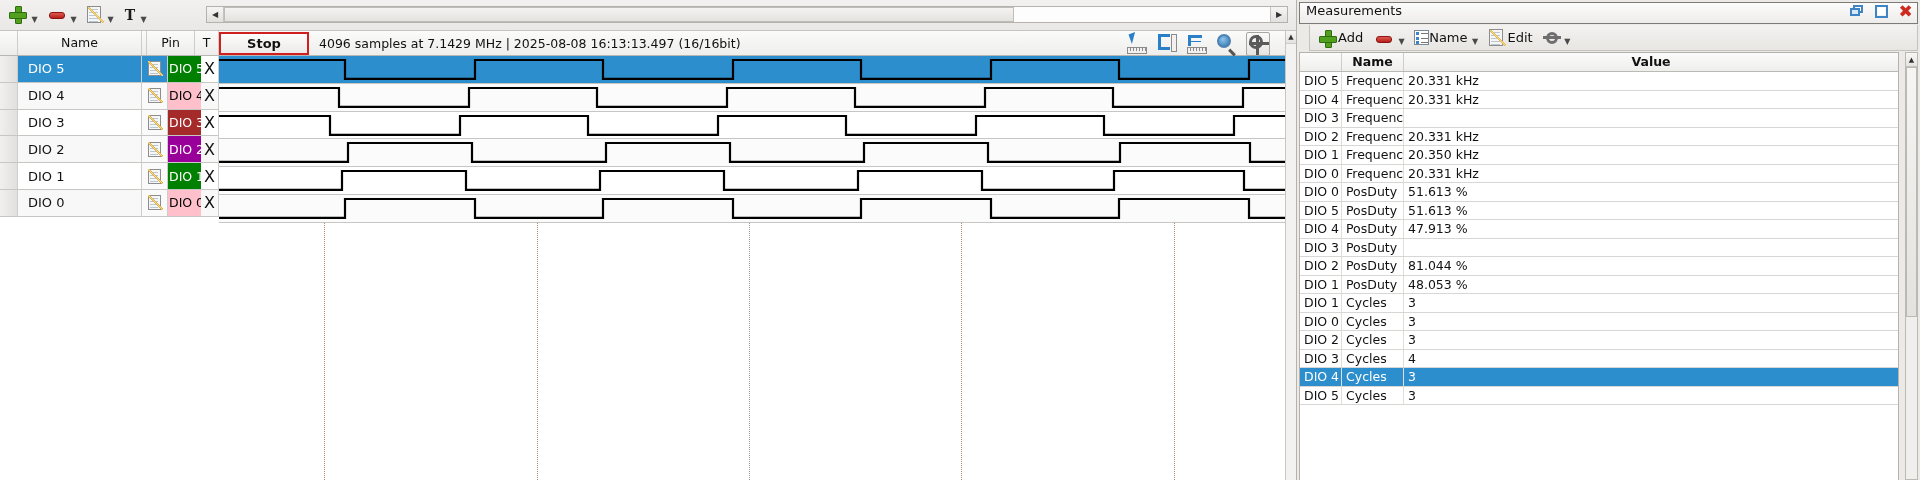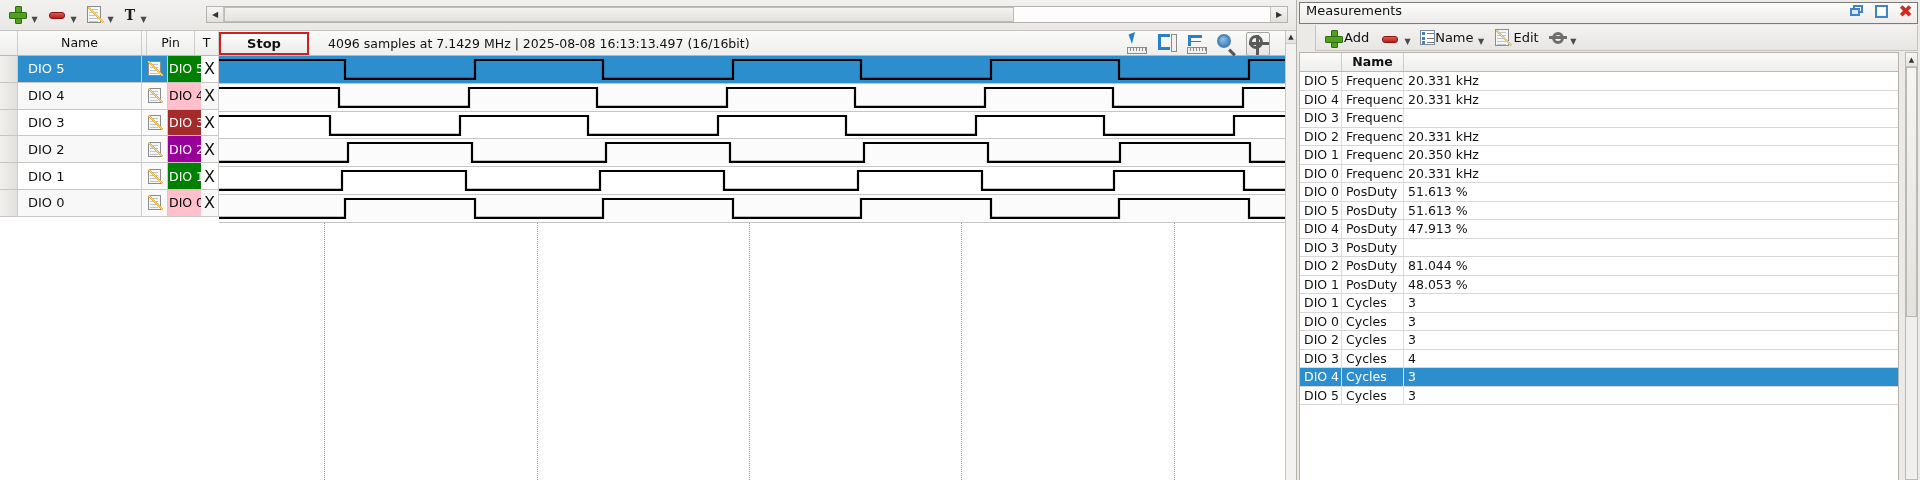--- a/index.html
+++ b/index.html
@@ -61,21 +61,21 @@
     font-size:12.5px;color:#111;border-right:1px solid #cfcdc9;box-sizing:border-box;background:linear-gradient(#fbfbfb,#ededeb);}
   .h-blank{left:0;width:18px;}
   .h-name{left:18px;width:124px;}
   .h-ed{left:142px;width:5px;border-right:1px solid #cfcdc9;}
   .h-pin{left:147px;width:48px;}
   .h-t{left:195px;width:24px;}
 
   .stopbtn{position:absolute;left:219px;top:1px;width:90px;height:23px;
     border:2px solid #d01f1f;background:linear-gradient(#fdfdfd,#eceae7);box-sizing:border-box;
     display:flex;align-items:center;justify-content:center;font-weight:bold;font-size:13px;color:#111;}
-  .statusinfo{position:absolute;left:328px;top:1px;height:39px;line-height:23px;
+  .statusinfo{position:absolute;left:319px;top:1px;height:39px;line-height:23px;
     font-size:12.5px;color:#111;white-space:nowrap;}
 
   
   .wtools{position:absolute;right:26px;top:32px;height:24px;display:flex;align-items:center;gap:8px;}
   .wt{width:22px;height:22px;position:relative;}
   .ruler{position:absolute;left:1px;bottom:1px;width:20px;height:7px;background:#f2f1ef;
     border:1px solid #8b8b8b;box-sizing:border-box;}
   .ruler:after{content:"";position:absolute;left:2px;top:0;width:1px;height:3px;background:#8b8b8b;
     box-shadow:3px 0 0 #8b8b8b,6px 0 0 #8b8b8b,9px 0 0 #8b8b8b,12px 0 0 #8b8b8b,15px 0 0 #8b8b8b;}
   .cursor-arrow{position:absolute;left:4px;top:0;width:0;height:0;
@@ -142,21 +142,21 @@
   .db{width:15px;height:15px;position:relative;}
   .db-float:before{content:"";position:absolute;left:3px;top:1px;width:10px;height:8px;
     border:2px solid #3f85c6;box-sizing:border-box;background:#fff;}
   .db-float:after{content:"";position:absolute;left:0px;top:4px;width:10px;height:8px;
     border:2px solid #3f85c6;box-sizing:border-box;background:#d8e8f7;}
   .db-max:before{content:"";position:absolute;left:1px;top:1px;width:13px;height:13px;
     border:2px solid #3f85c6;box-sizing:border-box;}
   .db-max:after{content:"";position:absolute;left:4px;top:4px;width:7px;height:7px;background:#fff;}
   .db-close{color:#cf2a1f;font-size:17px;font-weight:bold;line-height:15px;text-align:center;font-family:"DejaVu Sans",sans-serif;}
 
-  .dock-toolbar{position:relative;height:26px;margin:1px 2px 0 18px;
+  .dock-toolbar{position:relative;height:26px;margin:1px 2px 0 12px;
     background:linear-gradient(#f3f2f0,#e8e6e3);border:1px solid #c6c3bf;border-top:none;box-sizing:border-box;
     display:flex;align-items:center;}
   .dtb{display:flex;align-items:center;height:24px;padding:0 3px;margin-left:5px;font-size:13px;color:#111;}
   .dtb .ico{margin-right:2px;}
   .list-ico{width:15px;height:15px;border:1px solid #7b8a99;background:#fff;position:relative;box-sizing:border-box;}
   .list-ico:before{content:"";position:absolute;left:1px;top:1px;width:3px;height:3px;background:#3f85c6;
     box-shadow:0 5px 0 #3f85c6,0 9px 0 #3f85c6;}
   .list-ico:after{content:"";position:absolute;left:6px;top:2px;width:7px;height:1px;background:#777;
     box-shadow:0 5px 0 #777,0 9px 0 #777;}
   .gear-sm{width:16px;height:16px;position:relative;}
@@ -387,20 +387,21 @@
       <div class="dtb">
         <span class="gear-sm"></span>
       </div>
       <div class="tb-arrow">▼</div>
     </div>
 
     <div class="mtable">
       <div class="mhdr">
         <div class="mc0"></div>
         <div class="mc1">Name</div>
+        <div class="mc2">Value</div>
       </div>
       <div id="mrows">
           <div class="mrow">
             <div class="mc0">DIO 5</div>
             <div class="mc1">Frequency</div>
             <div class="mc2">20.331 kHz</div>
           </div>
           <div class="mrow">
             <div class="mc0">DIO 4</div>
             <div class="mc1">Frequency</div>

